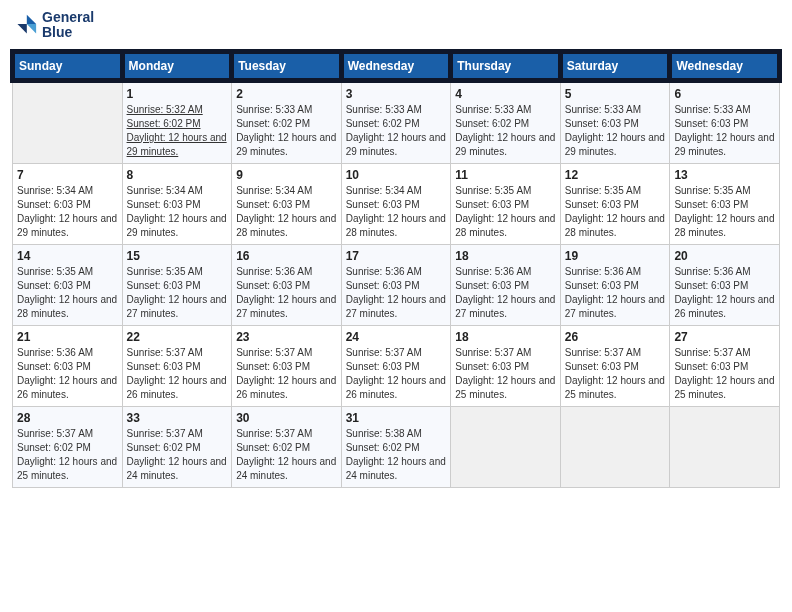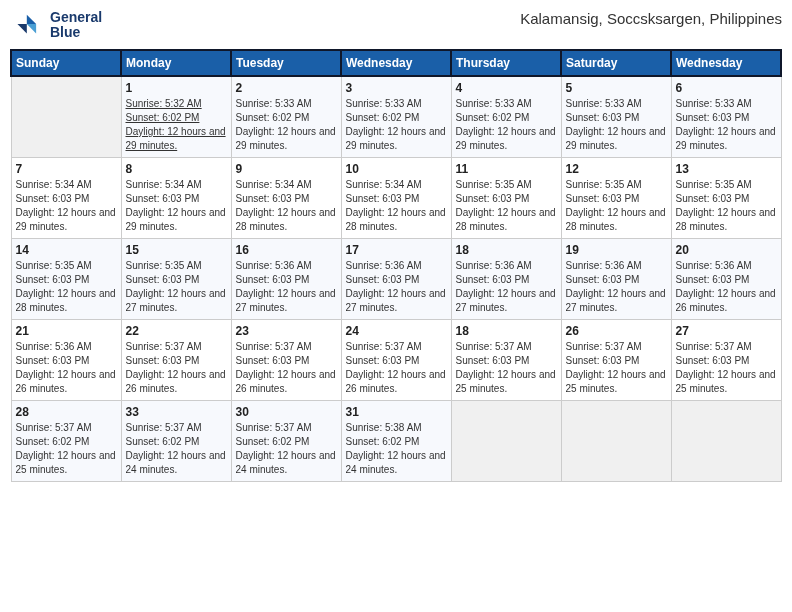--- a/index.html
+++ b/index.html
@@ -12,21 +12,21 @@
     }
     .header-section {
       display: flex;
       justify-content: space-between;
       align-items: flex-start;
       margin-bottom: 8px;
     }
     .logo {
       display: flex;
       align-items: center;
-      gap: 12px;
+      gap: 4px;
     }
     .logo-text {
       display: flex;
       flex-direction: column;
       font-size: 14px;
       font-weight: bold;
       color: #1a3a6c;
       line-height: 1.1;
     }
     .logo-icon {
@@ -50,21 +50,21 @@
       width: 100%;
       border-collapse: collapse;
     }
     th {
       background-color: #1a5fa8;
       color: #fff;
       font-size: 12px;
       font-weight: bold;
       padding: 5px 4px;
       text-align: left;
-      border: 2px solid #0f172a;
+      border: 5px solid #0f172a;
     }
     td {
       vertical-align: top;
       border: 1px solid #ccc;
       padding: 4px 4px;
       font-size: 10.5px;
       color: #222;
       background: #fff;
       width: 14.28%;
       min-height: 80px;
@@ -97,21 +97,20 @@
       <polygon points="18,4 28,14 18,14" fill="#1a5fa8"></polygon>
       <polygon points="18,14 28,14 28,24" fill="#4a9fd4"></polygon>
       <polygon points="8,14 18,14 18,24" fill="#1a3a6c"></polygon>
     </svg>
     <div class="logo-text">
       <span>General</span>
       <span>Blue</span>
     </div>
   </div>
   <div class="title-section">
-    <div class="location-subtitle">Kalamansig, Soccsksargen, Philippines</div>
   </div>
 </div>
 
 <table>
   <thead>
     <tr>
       <th>Sunday</th>
       <th>Monday</th>
       <th>Tuesday</th>
       <th>Wednesday</th>

